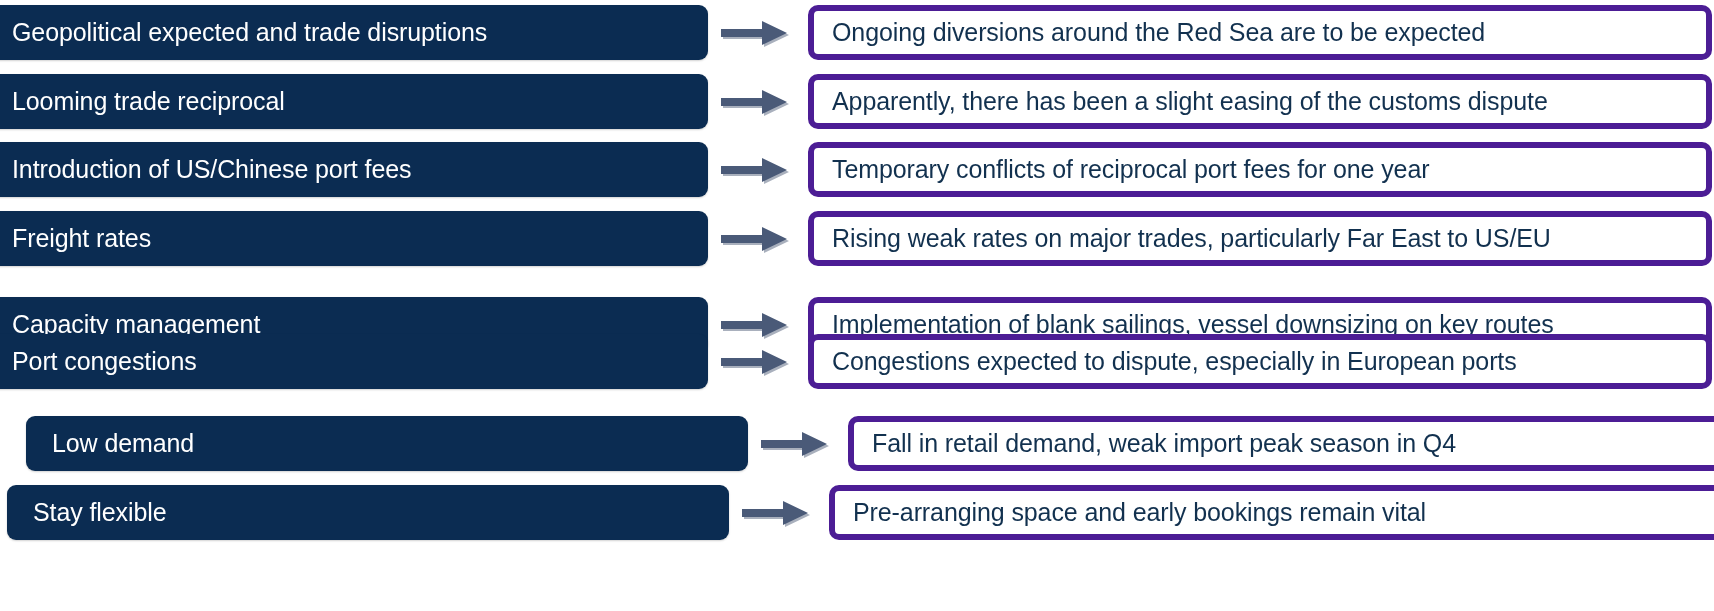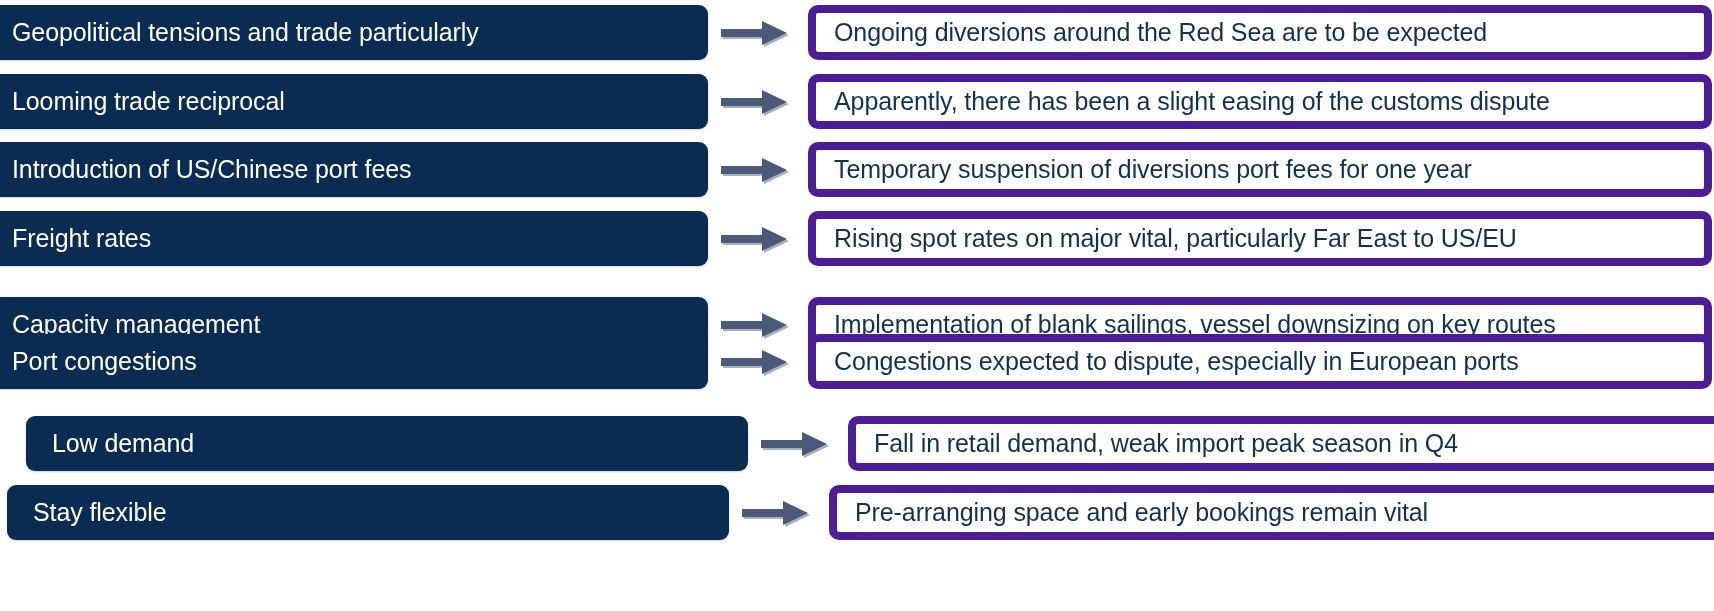--- a/index.html
+++ b/index.html
@@ -53,21 +53,21 @@
   }
   .arrow svg{display:block;}
   
   .detail{
     position:absolute;
     left:808px;
     top:0;
     width:904px;
     height:55px;
     background:#ffffff;
-    border:8px solid #4c1d95;
+    border:6px solid #4c1d95;
     border-radius:10px;
     box-sizing:border-box;
     display:flex;
     align-items:center;
     padding:0 16px 0 18px;
   }
   .detail-label{
     color:#12314f;
     font-size:25px;
     line-height:29px;
@@ -75,21 +75,21 @@
     white-space:nowrap;
     font-weight:400;
   }
 </style>
 </head>
 <body>
 
 <div id="board">
     <div class="row" style="top: 5px;">
     <div class="topic">
-      <span class="topic-label">Geopolitical tensions and trade particularly</span>
+      <span class="topic-label">Geopolitical expected and trade disruptions</span>
     </div>
     <div class="arrow">
       <svg width="72" height="30" viewBox="0 0 72 30" xmlns="http://www.w3.org/2000/svg">
         <path d="M3 11 L44 11 L44 3 L69 15 L44 27 L44 19 L3 19 Z" fill="#a9b0bd" transform="translate(2,2)"></path>
         <path d="M3 11 L44 11 L44 3 L69 15 L44 27 L44 19 L3 19 Z" fill="#4a5a78"></path>
       </svg>
     </div>
     <div class="detail">
       <span class="detail-label">Ongoing diversions around the Red Sea are to be expected</span>
     </div>
@@ -112,35 +112,35 @@
     <div class="topic">
       <span class="topic-label">Introduction of US/Chinese port fees</span>
     </div>
     <div class="arrow">
       <svg width="72" height="30" viewBox="0 0 72 30" xmlns="http://www.w3.org/2000/svg">
         <path d="M3 11 L44 11 L44 3 L69 15 L44 27 L44 19 L3 19 Z" fill="#a9b0bd" transform="translate(2,2)"></path>
         <path d="M3 11 L44 11 L44 3 L69 15 L44 27 L44 19 L3 19 Z" fill="#4a5a78"></path>
       </svg>
     </div>
     <div class="detail">
-      <span class="detail-label">Temporary suspension of diversions port fees for one year</span>
+      <span class="detail-label">Temporary conflicts of reciprocal port fees for one year</span>
     </div>
   </div>
     <div class="row" style="top: 210.5px;">
     <div class="topic">
       <span class="topic-label">Freight rates</span>
     </div>
     <div class="arrow">
       <svg width="72" height="30" viewBox="0 0 72 30" xmlns="http://www.w3.org/2000/svg">
         <path d="M3 11 L44 11 L44 3 L69 15 L44 27 L44 19 L3 19 Z" fill="#a9b0bd" transform="translate(2,2)"></path>
         <path d="M3 11 L44 11 L44 3 L69 15 L44 27 L44 19 L3 19 Z" fill="#4a5a78"></path>
       </svg>
     </div>
     <div class="detail">
-      <span class="detail-label">Rising spot rates on major vital, particularly Far East to US/EU</span>
+      <span class="detail-label">Rising weak rates on major trades, particularly Far East to US/EU</span>
     </div>
   </div>
     <div class="row" style="top: 281px; margin-top: 16px;">
     <div class="topic">
       <span class="topic-label">Capacity management</span>
     </div>
     <div class="arrow">
       <svg width="72" height="30" viewBox="0 0 72 30" xmlns="http://www.w3.org/2000/svg">
         <path d="M3 11 L44 11 L44 3 L69 15 L44 27 L44 19 L3 19 Z" fill="#a9b0bd" transform="translate(2,2)"></path>
         <path d="M3 11 L44 11 L44 3 L69 15 L44 27 L44 19 L3 19 Z" fill="#4a5a78"></path>

